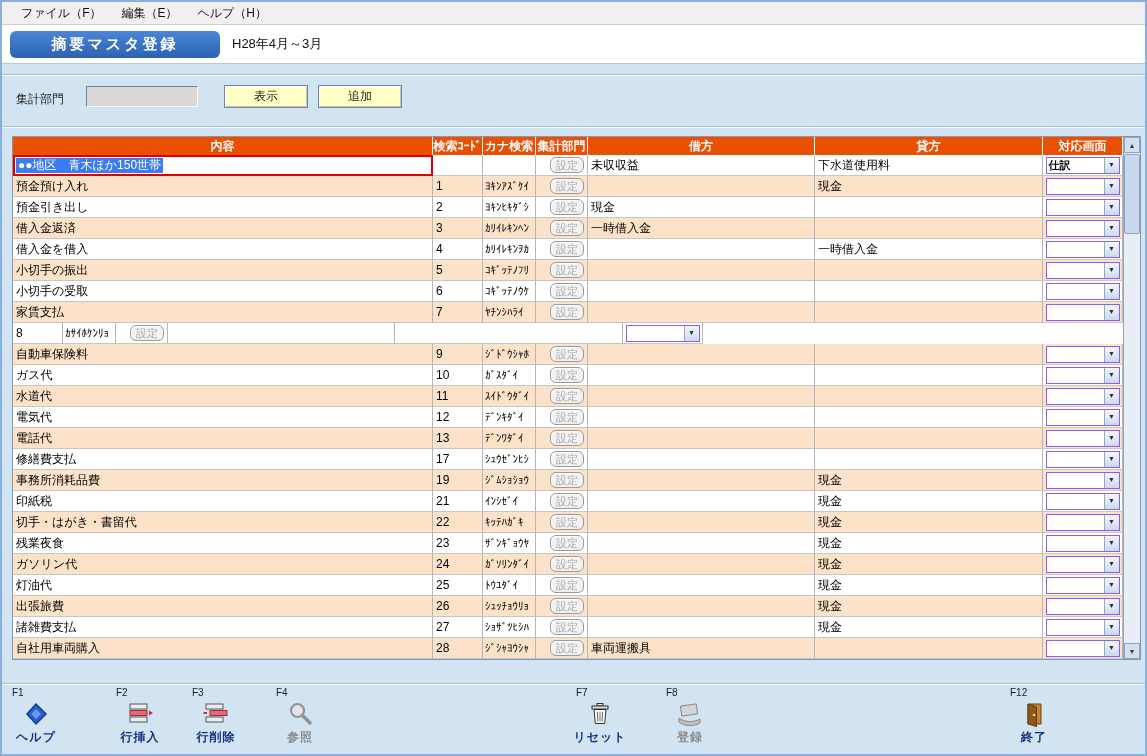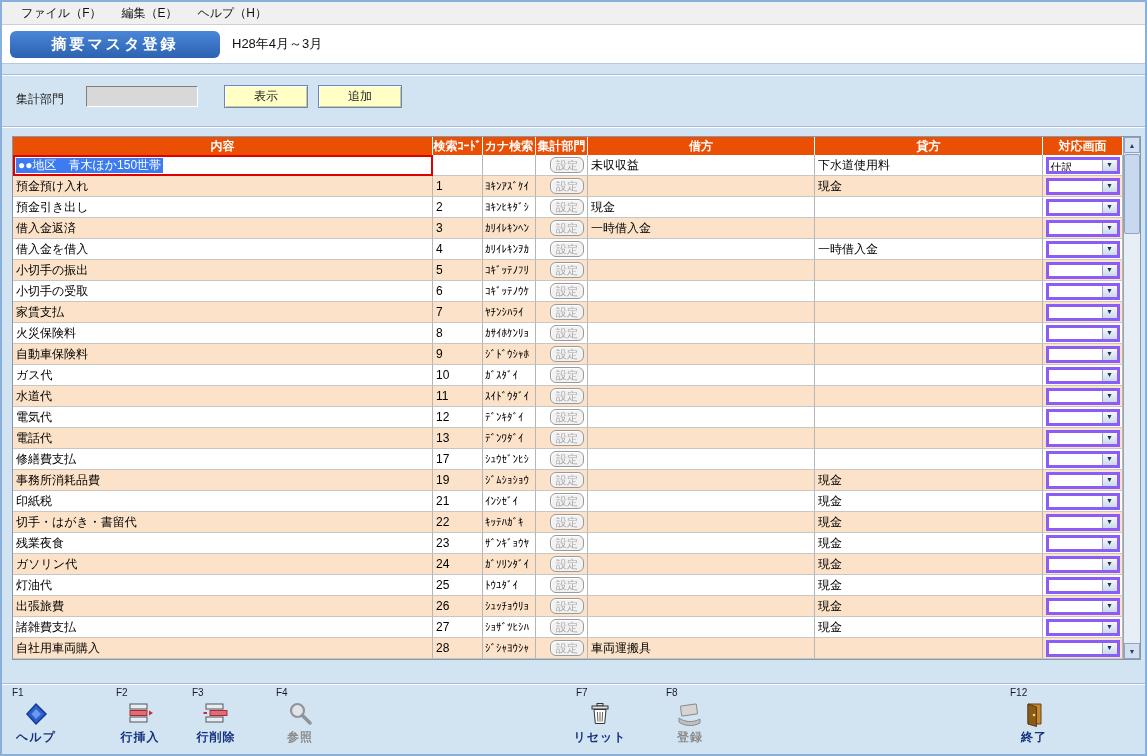--- a/index.html
+++ b/index.html
@@ -36,21 +36,21 @@
   .td{border-right:1px solid #b6b6b6;border-bottom:1px solid #c6c6c6;height:21px;font-size:12px;line-height:20px;overflow:hidden;white-space:nowrap;color:#000;}
   .td.c0{padding-left:3px;}
   .td.c1{padding-left:3px;}
   .td.c2{padding-left:2px;font-size:11px;}
   .td.c4,.td.c5{padding-left:3px;}
   .td.focused{border:2px solid #e00000;display:flex;align-items:center;padding-left:1px;}
   .sel{background:#3c7cf0;color:#ffffff;padding:0 2px;font-size:12px;line-height:15px;}
   .td.dept{display:flex;align-items:center;justify-content:flex-end;padding-right:3px;}
   .set-btn{width:34px;height:16px;background:#f2f2f2;border:1px solid #9a9a9a;border-radius:6px;color:#a8a8a8;font-size:11px;line-height:12px;text-align:center;padding:0;font-family:inherit;box-shadow:inset 1px 1px 0 #ffffff;}
   .td.screen{display:flex;align-items:center;justify-content:center;padding:0 2px;}
-  .combo{width:74px;height:17px;border:3px solid #8b5cf6;background:#ffffff;display:flex;}
+  .combo{width:74px;height:17px;border:1px solid #8b5cf6;background:#ffffff;display:flex;font-weight:bold;}
   .combo-val{flex:1;font-size:11px;line-height:15px;padding-left:2px;overflow:hidden;color:#000;}
   .combo-arrow{width:15px;background:linear-gradient(#f4f8fc,#ccdaee);border-left:1px solid #98a8c4;font-size:7px;color:#234;display:flex;align-items:center;justify-content:center;}
 
   
   .vscroll{position:absolute;left:1110px;top:0;width:17px;height:522px;background:#e8eef6;border-left:1px solid #98a4b4;}
   .sb-btn{position:absolute;left:0;width:16px;height:16px;background:#d4e0f0;border:1px solid #8ea4c4;font-size:7px;color:#246;display:flex;align-items:center;justify-content:center;}
   .sb-btn.up{top:0;}
   .sb-btn.down{bottom:0;}
   .sb-thumb{position:absolute;left:0;top:17px;width:16px;height:80px;background:#c8d8ee;border:1px solid #8ea4c4;border-radius:2px;}
 
@@ -222,21 +222,20 @@
           <div class="td c4"></div>
           <div class="td c5"></div>
           <div class="td c6 screen">
             <div class="combo">
               <span class="combo-val"></span>
               <span class="combo-arrow">▼</span>
             </div>
           </div>
         </div>
         <div class="row">
-          <div class="td c0">火災保険料</div>
           <div class="td c1">8</div>
           <div class="td c2">ｶｻｲﾎｹﾝﾘｮ</div>
           <div class="td c3 dept">
             <button class="set-btn">設定</button>
           </div>
           <div class="td c4"></div>
           <div class="td c5"></div>
           <div class="td c6 screen">
             <div class="combo">
               <span class="combo-val"></span>

